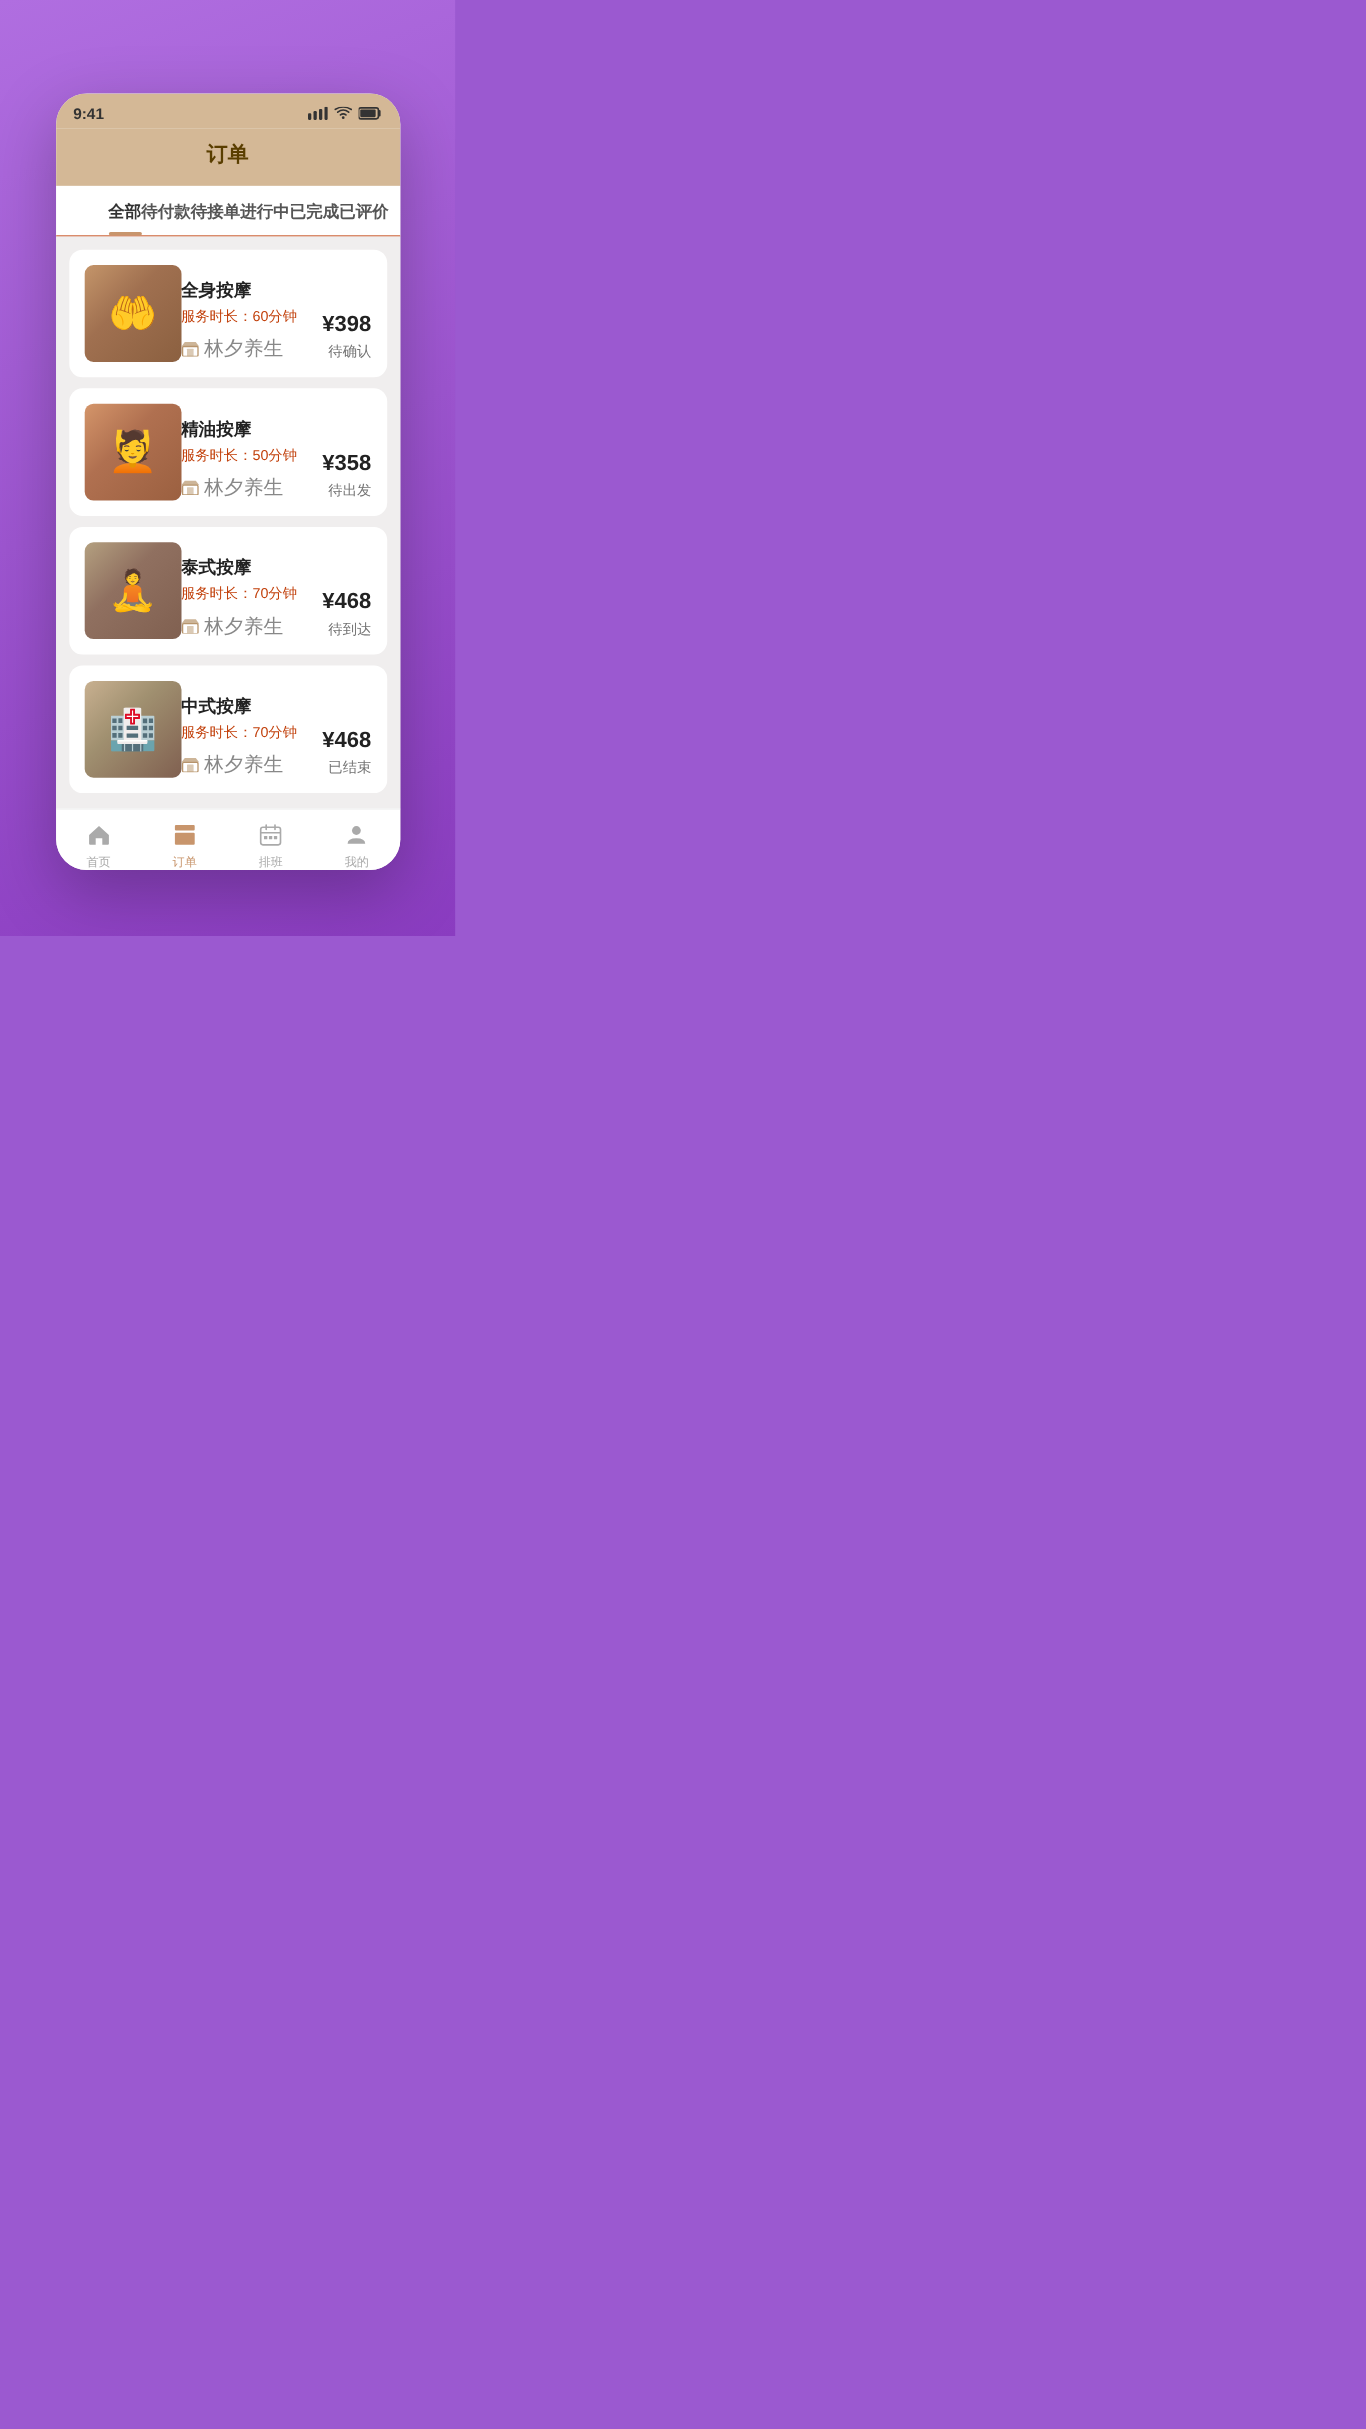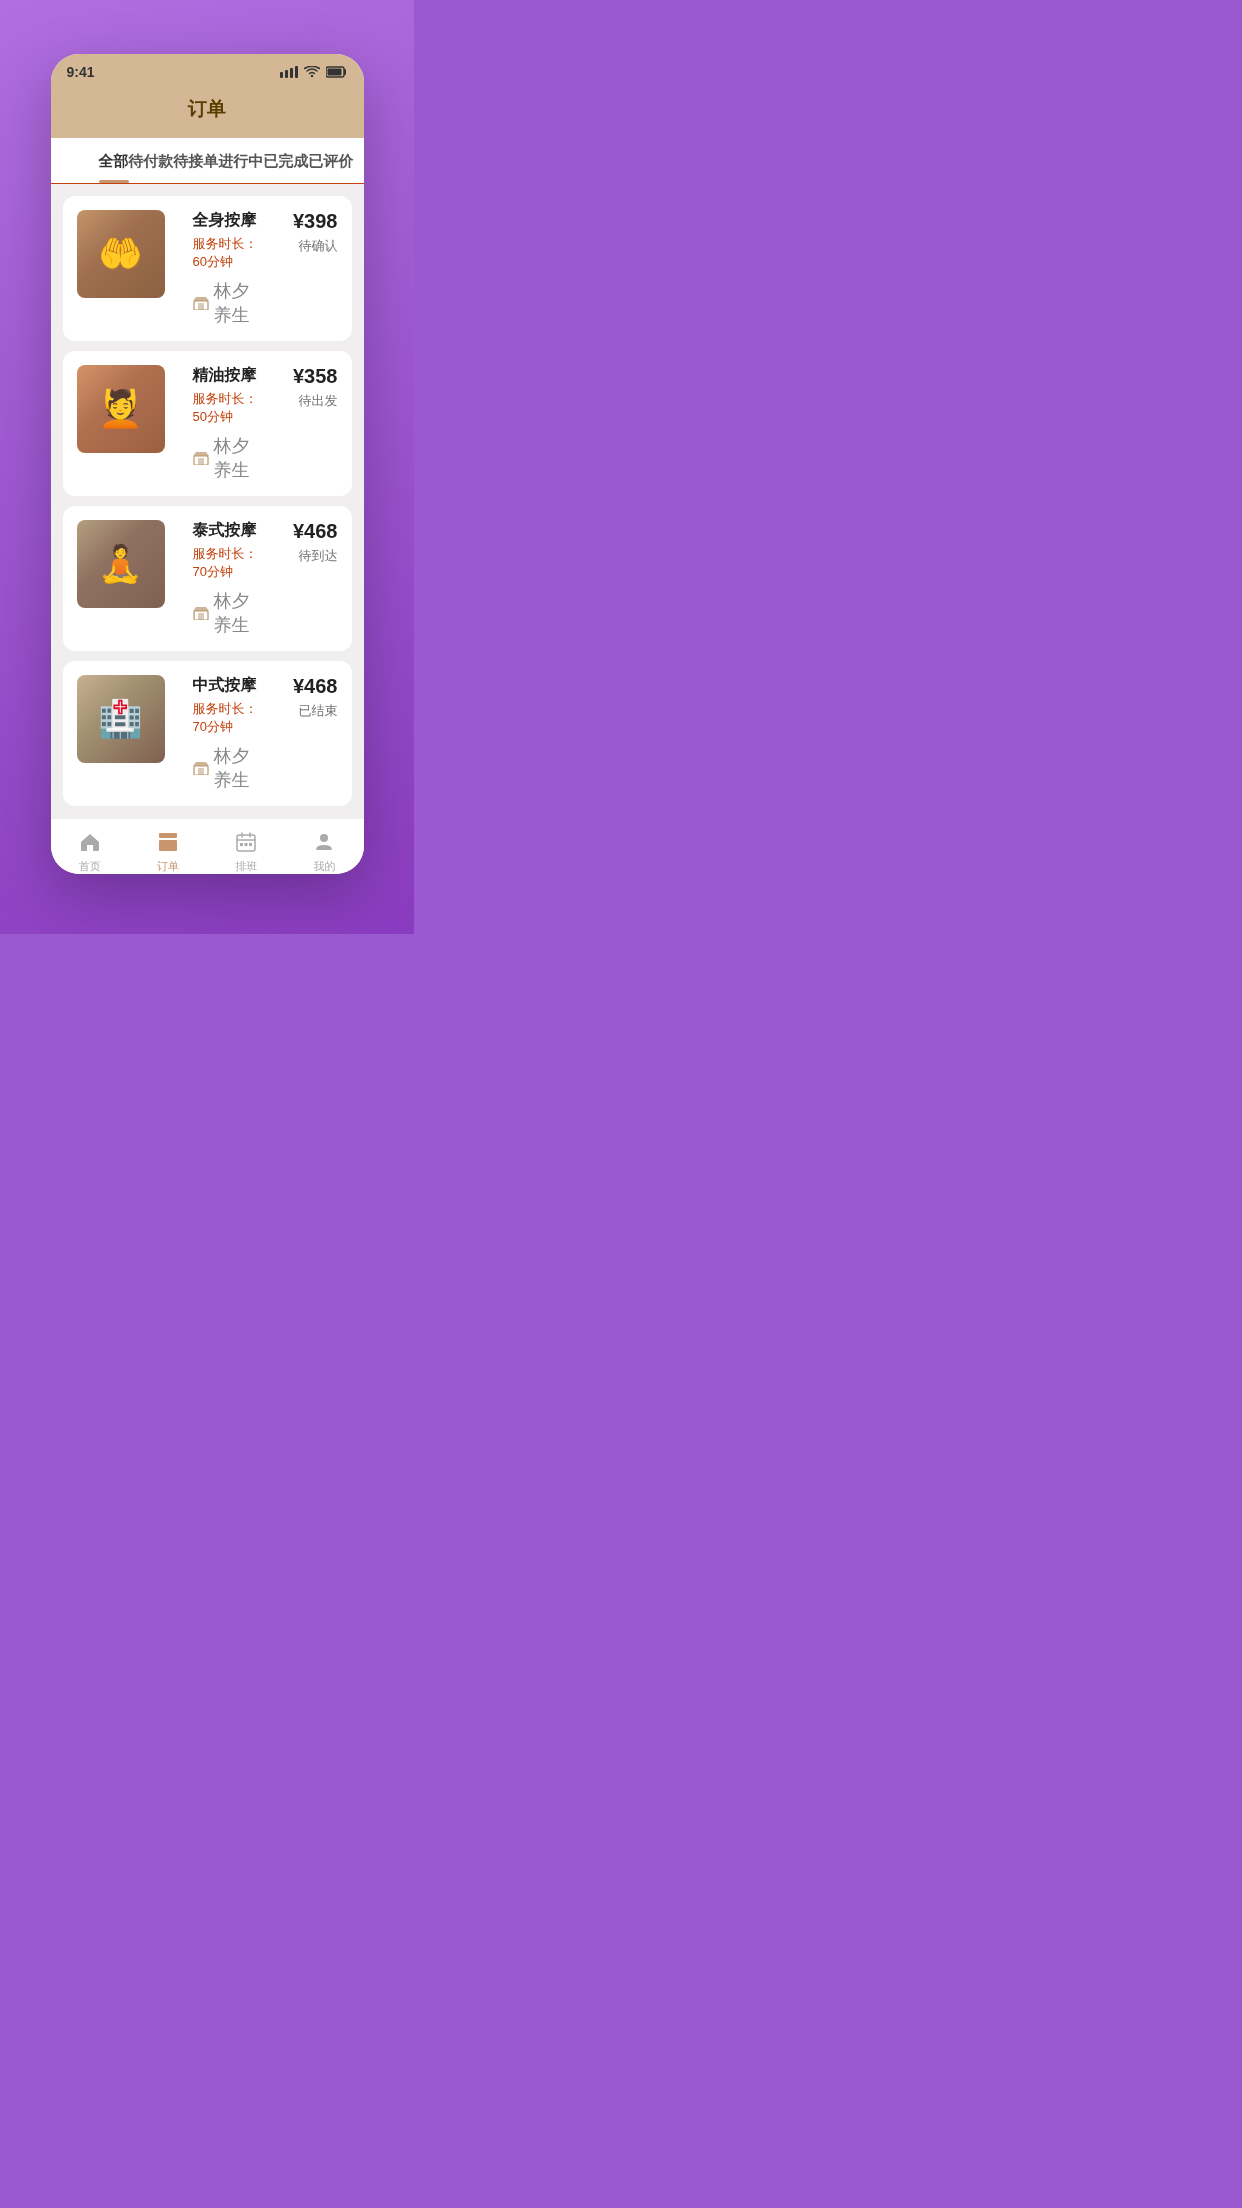--- a/index.html
+++ b/index.html
@@ -32,21 +32,21 @@
       text-align: center;
       line-height: 1.5;
     }
 
     .phone-frame {
       width: 313px;
       background: #f5f5f5;
       border-radius: 28px;
       overflow: hidden;
       box-shadow: 0 20px 60px rgba(0,0,0,0.25);
-      margin-top: 4px;
+      margin-top: 35px;
       margin-bottom: 30px;
     }
 
     
     .status-bar {
       background: #d4b896;
       display: flex;
       justify-content: space-between;
       align-items: center;
       padding: 10px 16px 6px;
@@ -125,22 +125,22 @@
       flex-direction: column;
       gap: 10px;
       min-height: 520px;
     }
 
     .order-card {
       background: #fff;
       border-radius: 12px;
       padding: 14px;
       display: flex;
-      align-items: flex-start;
-      gap: 28px;
+      align-items: flex-end;
+      gap: 0;
     }
 
     .order-image {
       width: 88px;
       height: 88px;
       border-radius: 8px;
       object-fit: cover;
       flex-shrink: 0;
       overflow: hidden;
       background: #ccc;

